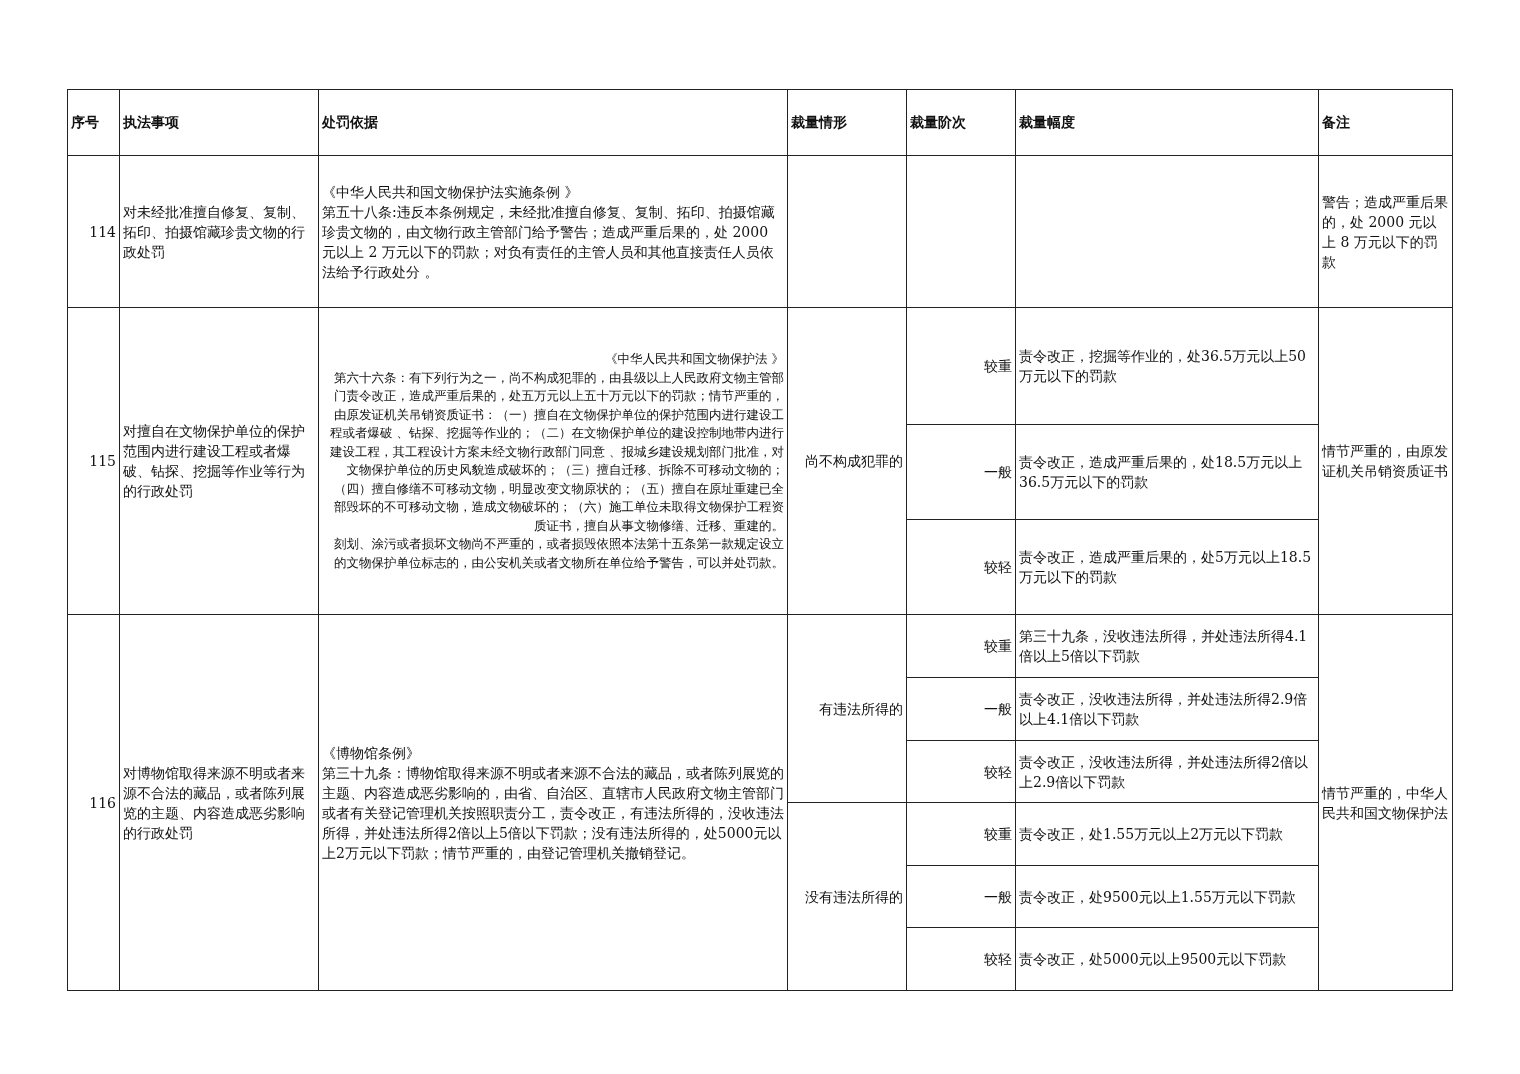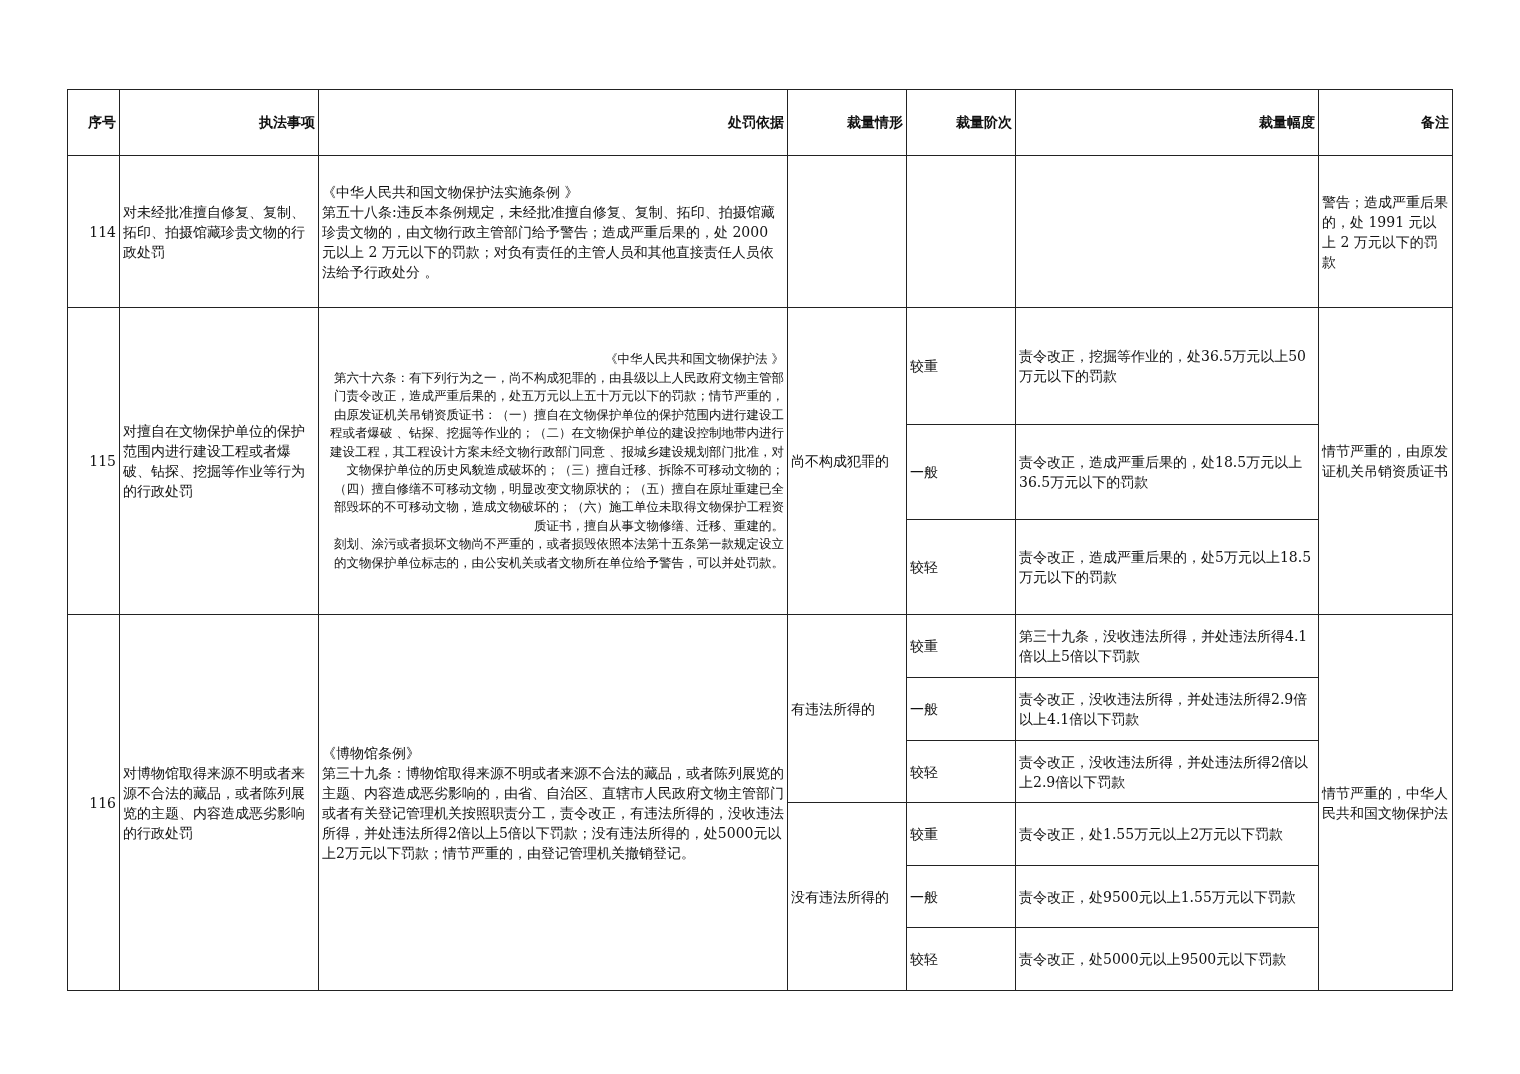--- a/index.html
+++ b/index.html
@@ -1,23 +1,23 @@
 <!DOCTYPE html>
 <html><head>
 <meta charset="utf-8">
 <style>
   html, body { margin: 0; padding: 0; background: #ffffff; }
   body { width: 1520px; height: 1074px; position: relative; overflow: hidden;
          font-family: "DejaVu Serif", "Liberation Serif", serif; color: #111; }
   table.doc { position: absolute; left: 67px; top: 89px; border-collapse: collapse; table-layout: fixed; width: 1385px; }
   table.doc td, table.doc th { border: 1.5px solid #222; padding: 0 3px; vertical-align: middle; font-size: 14px; line-height: 20px; }
-  table.doc th { font-family: Liberation Serif, serif; font-weight: bold; font-size: 14px; text-align: right; height: 65px; }
+  table.doc th { font-family: Liberation Serif, serif; font-weight: bold; font-size: 14px; text-align: left; height: 65px; }
   .c-num { text-align: right; font-size: 14px; }
   .c-left { text-align: left; }
-  .c-center { text-align: left; }
+  .c-center { text-align: right; }
   .basis { font-size: 13.5px; line-height: 19px; }
   .basis.small { font-size: 12.5px; line-height: 18.5px; text-align: right; }
   .pre { white-space: pre-line; }
 </style>
 </head>
 <body>
 
 <table class="doc">
   <colgroup>
     <col style="width:52px">
@@ -42,21 +42,21 @@
   <tbody>
 
     <tr style="height:152px">
       <td class="c-num">114</td>
       <td class="c-left">对未经批准擅自修复、复制、拓印、拍摄馆藏珍贵文物的行政处罚</td>
       <td class="c-left basis pre">《中华人民共和国文物保护法实施条例 》
 第五十八条:违反本条例规定，未经批准擅自修复、复制、拓印、拍摄馆藏珍贵文物的，由文物行政主管部门给予警告；造成严重后果的，处 2000 元以上 2 万元以下的罚款；对负有责任的主管人员和其他直接责任人员依法给予行政处分 。</td>
       <td class="c-center"></td>
       <td class="c-center"></td>
       <td class="c-left"></td>
-      <td class="c-left">警告；造成严重后果的，处 1991 元以上 2 万元以下的罚款</td>
+      <td class="c-left">警告；造成严重后果的，处 2000 元以上 8 万元以下的罚款</td>
     </tr>
 
     <tr style="height:117px">
       <td class="c-num" rowspan="3">115</td>
       <td class="c-left" rowspan="3">对擅自在文物保护单位的保护范围内进行建设工程或者爆破、钻探、挖掘等作业等行为的行政处罚</td>
       <td class="c-left basis small pre" rowspan="3">《中华人民共和国文物保护法 》
 第六十六条：有下列行为之一，尚不构成犯罪的，由县级以上人民政府文物主管部门责令改正，造成严重后果的，处五万元以上五十万元以下的罚款；情节严重的，由原发证机关吊销资质证书：（一）擅自在文物保护单位的保护范围内进行建设工程或者爆破 、钻探、挖掘等作业的；（二）在文物保护单位的建设控制地带内进行建设工程，其工程设计方案未经文物行政部门同意 、报城乡建设规划部门批准，对文物保护单位的历史风貌造成破坏的；（三）擅自迁移、拆除不可移动文物的；（四）擅自修缮不可移动文物，明显改变文物原状的；（五）擅自在原址重建已全部毁坏的不可移动文物，造成文物破坏的；（六）施工单位未取得文物保护工程资质证书，擅自从事文物修缮、迁移、重建的。
 刻划、涂污或者损坏文物尚不严重的，或者损毁依照本法第十五条第一款规定设立的文物保护单位标志的，由公安机关或者文物所在单位给予警告，可以并处罚款。</td>
       <td class="c-center" rowspan="3">尚不构成犯罪的</td>
       <td class="c-center">较重</td>

